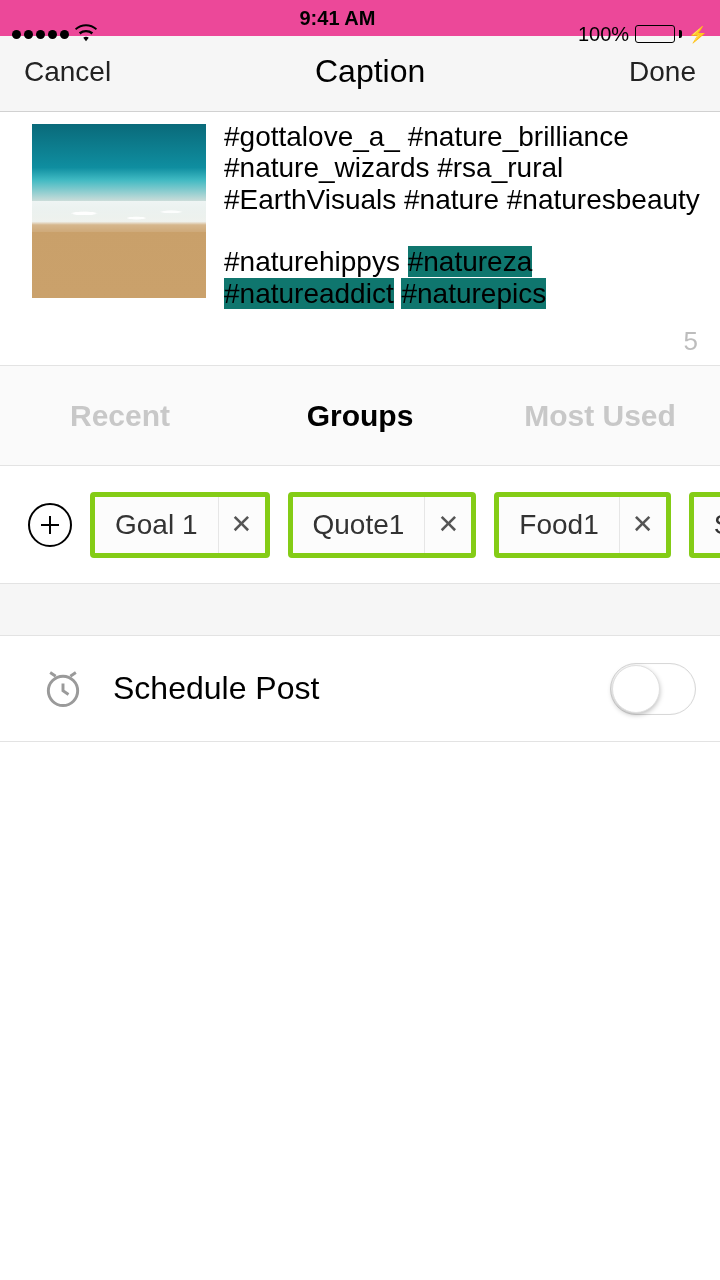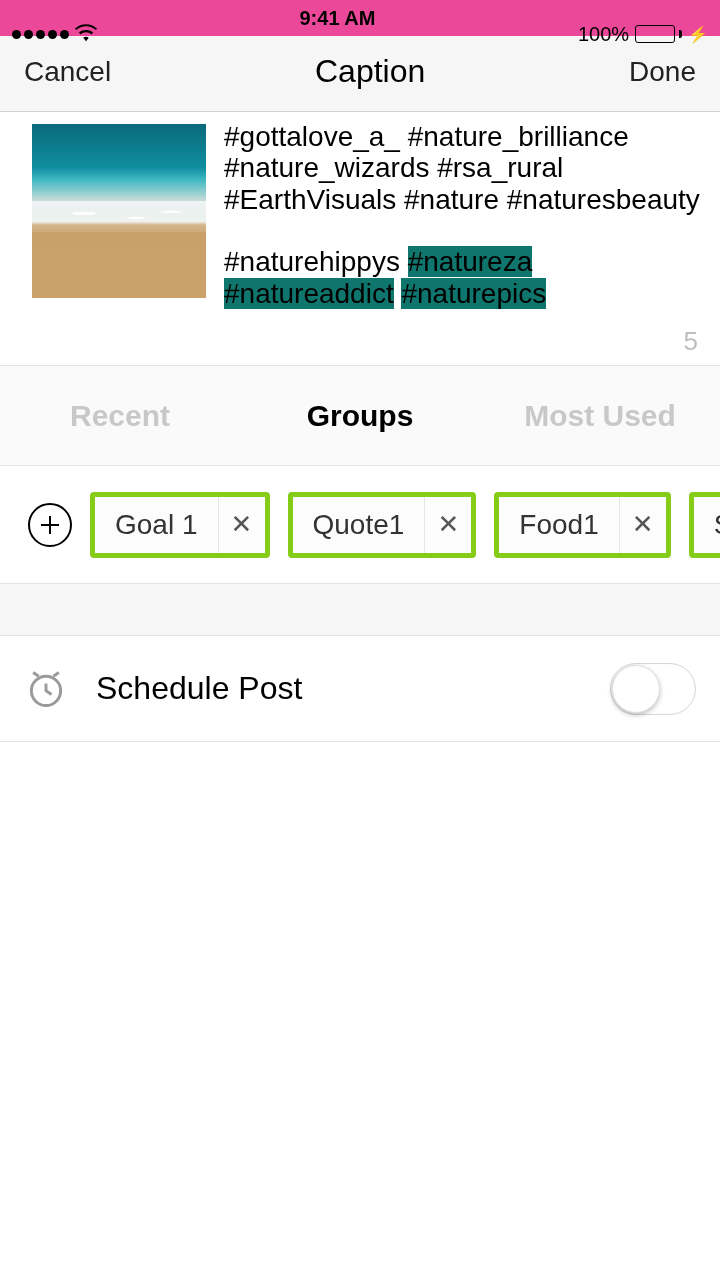--- a/index.html
+++ b/index.html
@@ -131,21 +131,21 @@
   .spacer {
     height: 52px;
     background: #f6f6f6;
     border-bottom: 1px solid #e3e3e3;
   }
   
   .schedule-row {
     display: flex;
     align-items: center;
     height: 106px;
-    padding: 0 24px 0 24px;
+    padding: 0 24px 0 41px;
     border-bottom: 1px solid #e3e3e3;
     background: #fff;
     gap: 28px;
   }
   .clock-icon svg { width: 44px; height: 44px; display: block; }
   .schedule-label { font-size: 32px; flex: 1; }
   .toggle {
     width: 86px; height: 52px;
     background: #fff;
     border: 1px solid #d8d8d8;

